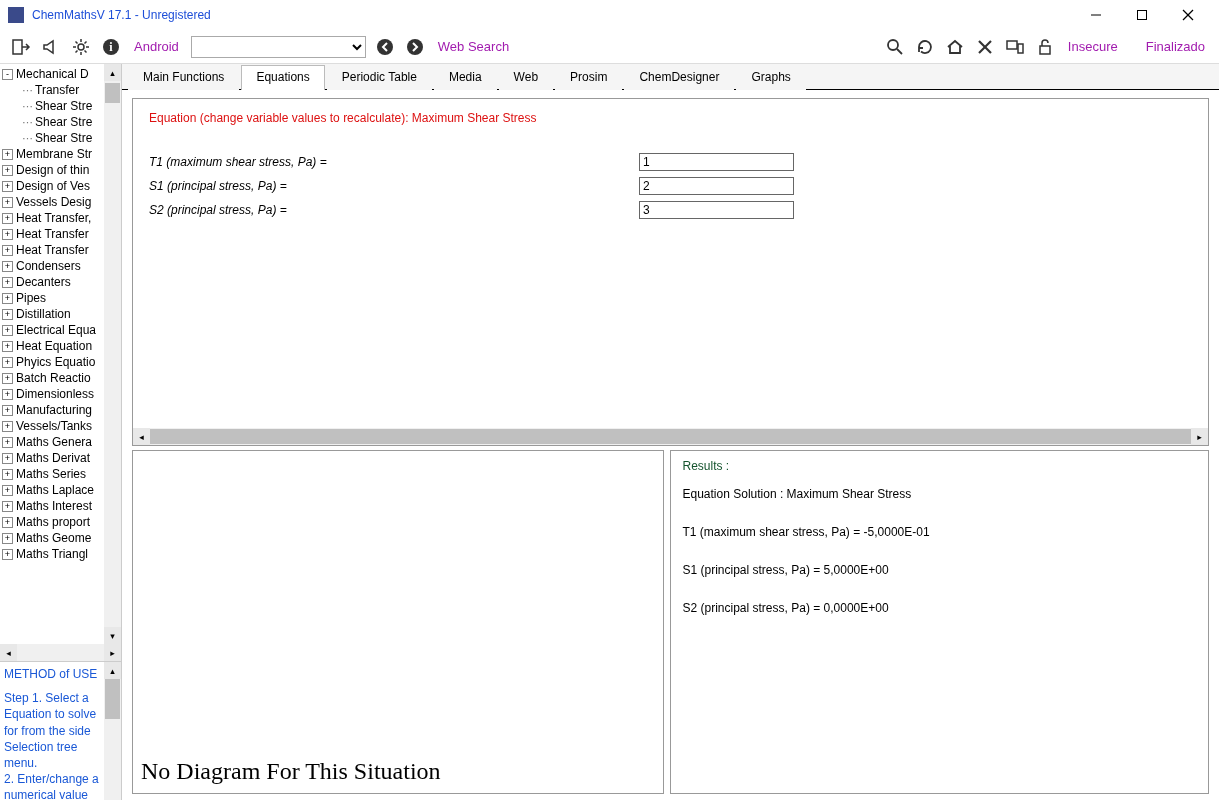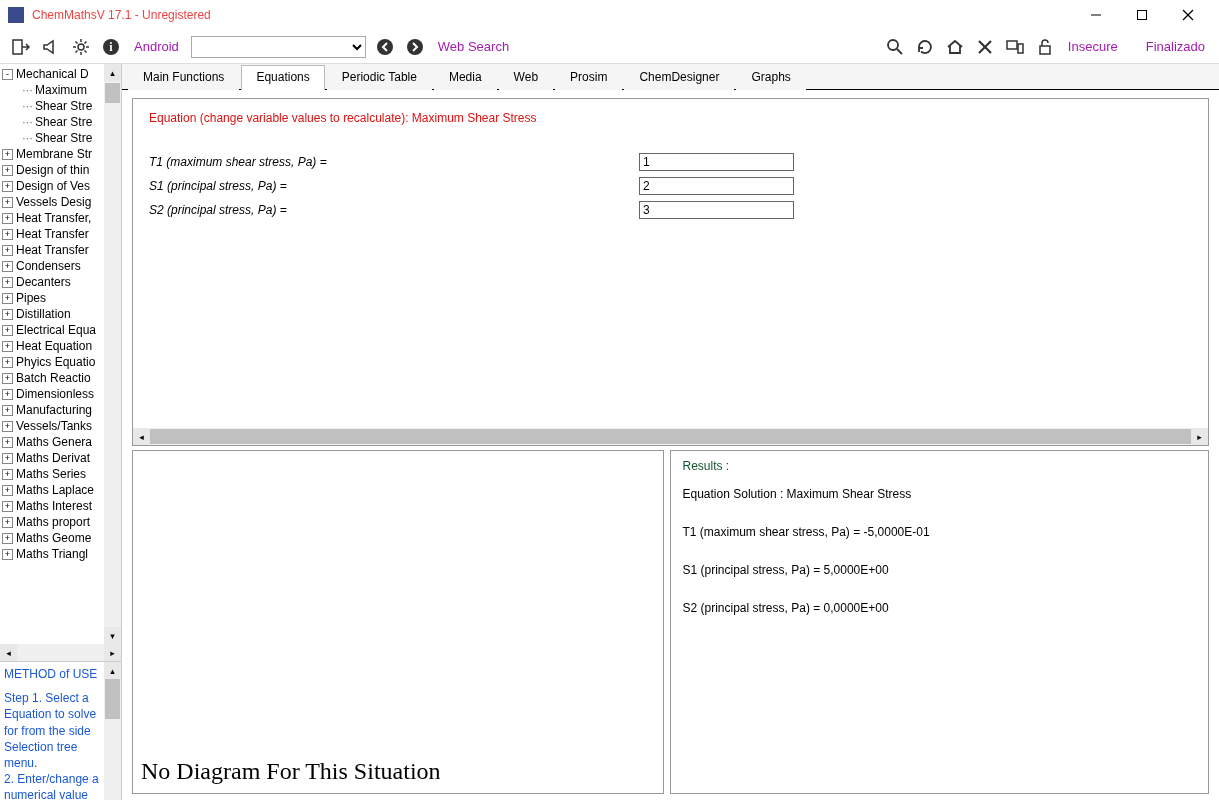--- a/index.html
+++ b/index.html
@@ -1,21 +1,21 @@
 <!DOCTYPE html>
 <html><head>
 <meta charset="utf-8">
 <style>
 * { box-sizing: border-box; margin: 0; padding: 0; }
 body { font-family: "Segoe UI", Tahoma, sans-serif; font-size: 12px; background: #fff; color: #000; width: 1219px; height: 800px; overflow: hidden; }
 
 
 .titlebar { display: flex; align-items: center; height: 30px; padding: 0 8px; background: #fff; }
 .titlebar .app-icon { width: 16px; height: 16px; background: #3a4a8a; margin-right: 8px; }
-.titlebar .title { font-size: 12px; color: #ef4444; flex: 1; }
+.titlebar .title { font-size: 12px; color: #1d4ed8; flex: 1; }
 .titlebar .win-controls { display: flex; gap: 0; }
 .titlebar .win-btn { width: 46px; height: 30px; display: flex; align-items: center; justify-content: center; font-size: 14px; cursor: pointer; }
 
 
 .toolbar { display: flex; align-items: center; height: 34px; padding: 0 10px; gap: 8px; border-bottom: 1px solid #ddd; }
 .toolbar .icon-btn { width: 22px; height: 22px; display: flex; align-items: center; justify-content: center; cursor: pointer; }
 .toolbar .text-label { font-size: 13px; color: #a21caf; padding: 0 4px; }
 .toolbar .dropdown { width: 175px; height: 22px; border: 1px solid #aaa; background: #fff; font-size: 12px; }
 .toolbar .spacer { flex: 1; }
 .toolbar svg { display:block; }
@@ -168,21 +168,21 @@
 
   <div class="sidebar">
     <div class="tree-pane">
       <div class="tree" id="tree-root">
           <div class="tree-node">
             <span class="tree-exp">-</span>
             <span class="tree-label">Mechanical D</span>
           </div>
           <div class="tree-node tree-child">
             <span class="tree-dots">⋯</span>
-            <span class="tree-label">Maximum</span>
+            <span class="tree-label">Transfer</span>
           </div>
           <div class="tree-node tree-child">
             <span class="tree-dots">⋯</span>
             <span class="tree-label">Shear Stre</span>
           </div>
           <div class="tree-node tree-child">
             <span class="tree-dots">⋯</span>
             <span class="tree-label">Shear Stre</span>
           </div>
           <div class="tree-node tree-child">

